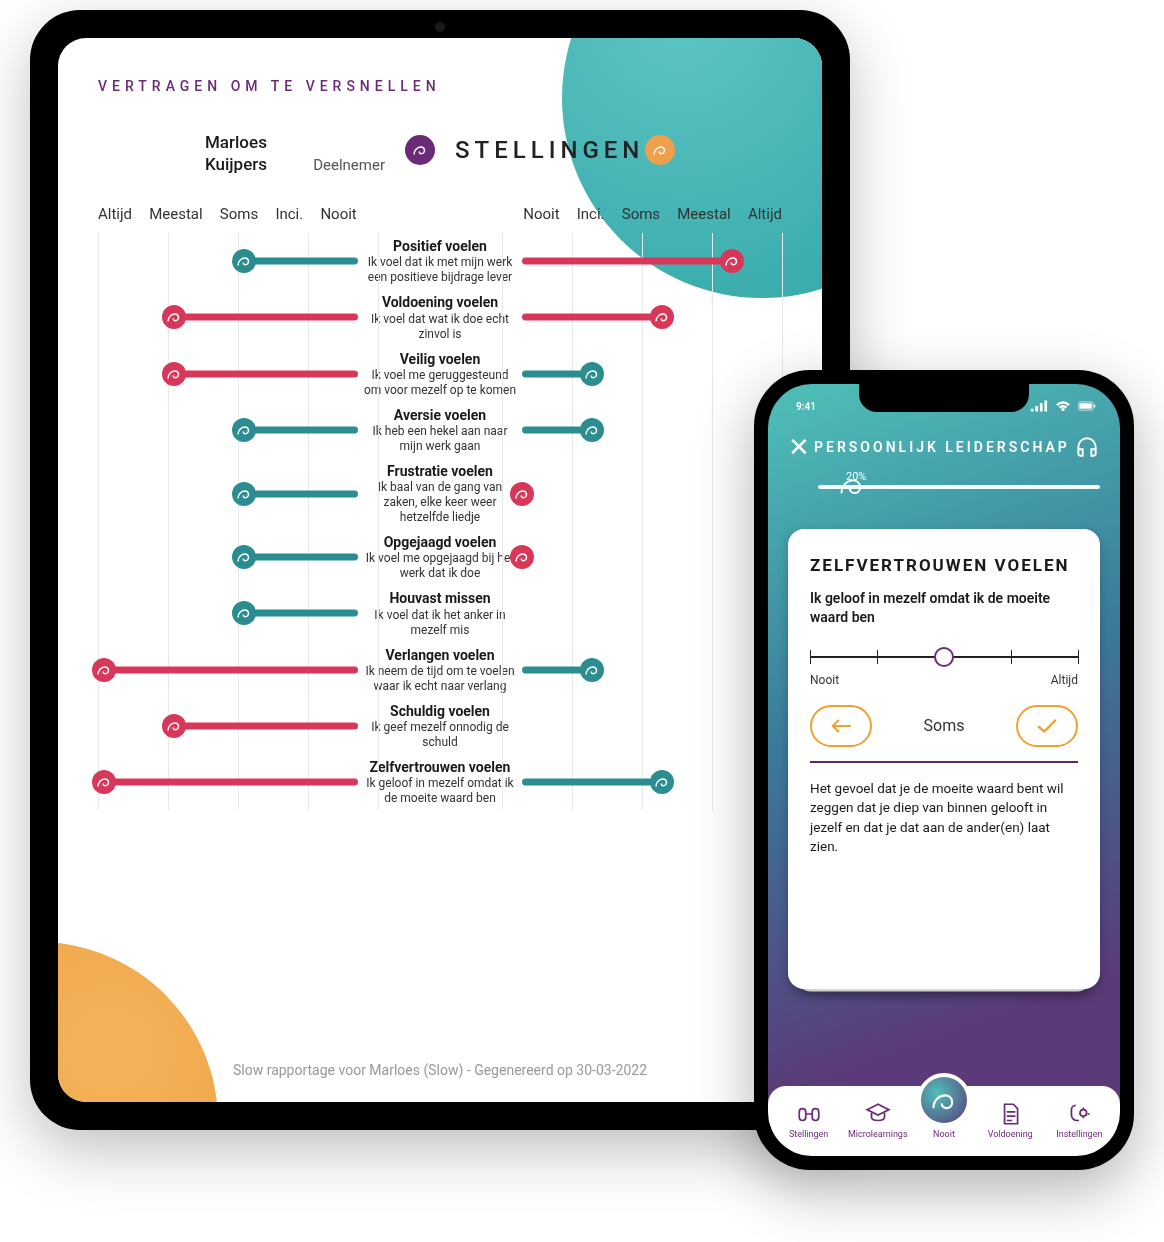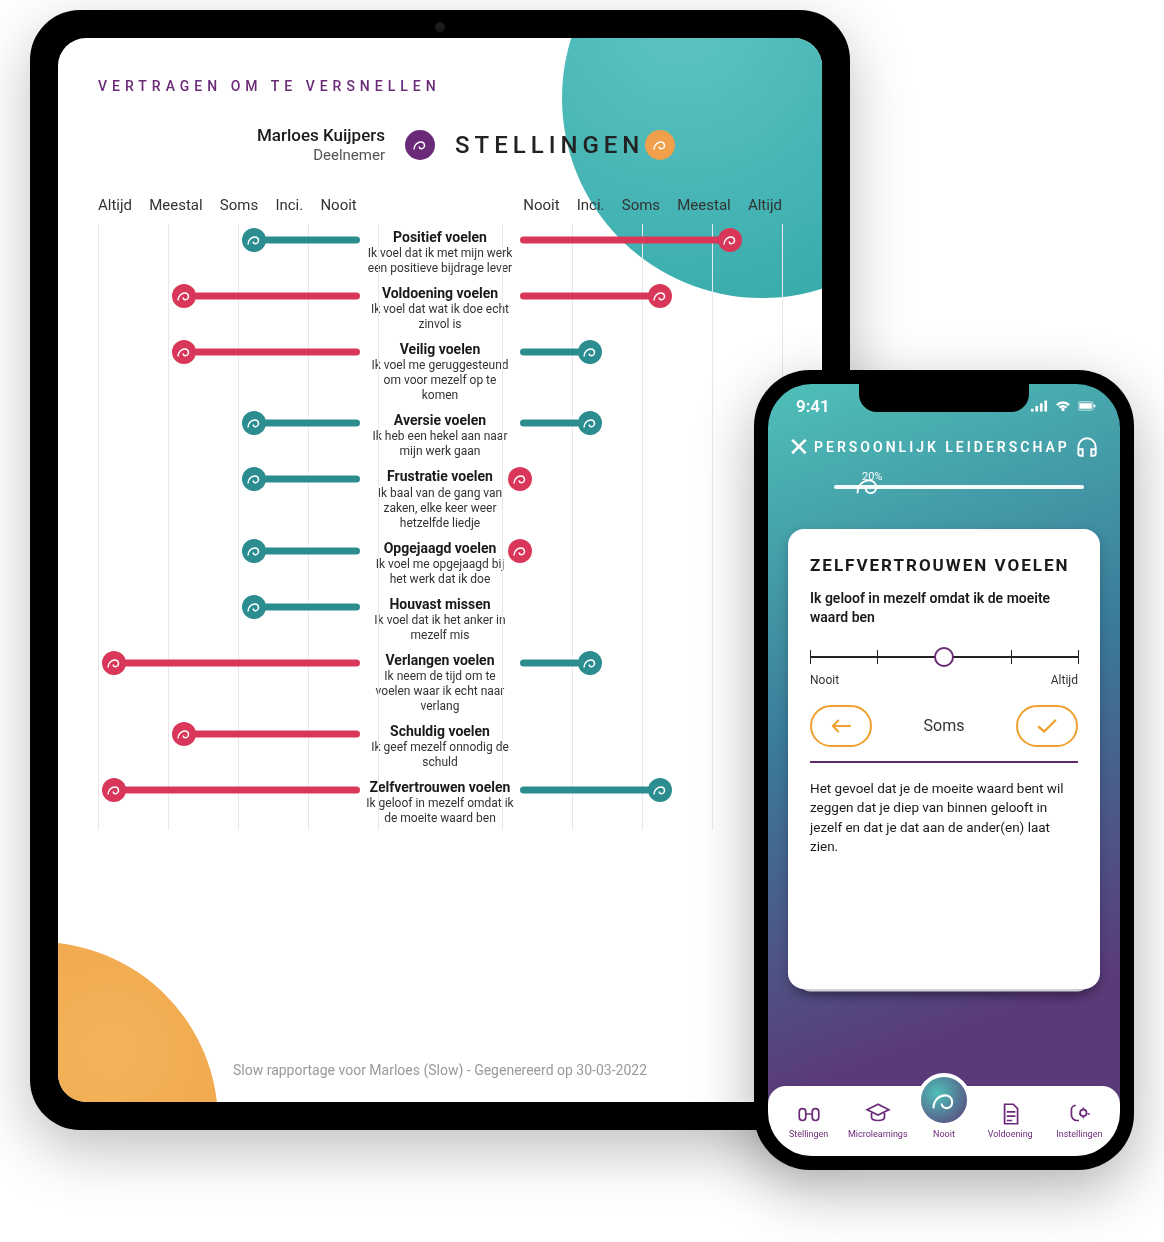--- a/index.html
+++ b/index.html
@@ -74,23 +74,23 @@
   }
   .header-row {
     display: flex;
     align-items: center;
     justify-content: center;
     gap: 20px;
     margin-bottom: 30px;
   }
   .person {
     display: flex;
-    flex-direction: column;
     align-items: flex-end;
     width: 180px;
+    margin-top: 7px;
   }
   .person.right { align-items: flex-start; }
   .person-name { font-size: 17px; font-weight: 500; color: #1a1a1a; line-height:1.3;}
   .person-role { font-size: 15px; color: #555; line-height:1.3;}
   .snail-circle {
     width: 30px;
     height: 30px;
     border-radius: 50%;
     display: flex;
     align-items: center;
@@ -115,22 +115,23 @@
     margin-bottom: 10px;
     position: relative;
   }
   .scale-side { display: flex; width: 280px; justify-content: space-between; }
   .scale-side.right { margin-left: auto; }
   .scale-center { width: 180px; }
 
   .rows { position: relative; }
   .row {
     display: flex;
+    align-items: center;
     min-height: 52px;
-    padding: 4px 16px;
+    padding: 4px 6px;
   }
   .bar-area {
     width: 280px;
     position: relative;
     height: 24px;
   }
   .bar-track {
     position: absolute;
     height: 7px;
     top: 50%;
@@ -218,21 +219,21 @@
     border-bottom-right-radius: 18px;
     z-index: 20;
   }
   .status-bar {
     height: 44px;
     display: flex;
     align-items: center;
     justify-content: space-between;
     padding: 0 24px 0 28px;
     color: #fff;
-    font-size: 17px;
+    font-size: 10px;
     font-weight: 600;
     position: relative;
     z-index: 10;
   }
   .status-icons { display: flex; gap: 6px; align-items: center; }
   .status-icons svg { width: 18px; height: 12px; }
 
   .phone-header {
     display: flex;
     align-items: center;
@@ -242,21 +243,21 @@
   }
   .phone-header-title {
     font-size: 14px;
     letter-spacing: 3px;
     font-weight: 600;
   }
   .close-x { font-size: 26px; font-weight: 300; line-height: 1; }
   .headset { width: 26px; height: 26px; }
 
   .progress-wrap {
-    padding: 0 36px;
+    padding: 0 20px;
     color: #fff;
     position: relative;
   }
   .progress-pct { font-size: 11px; margin-left: 58px; margin-bottom: 2px; }
   .progress-bar {
     position: relative;
     height: 4px;
     background: rgba(255,255,255,0.95);
     border-radius: 2px;
     margin-left: 30px;

